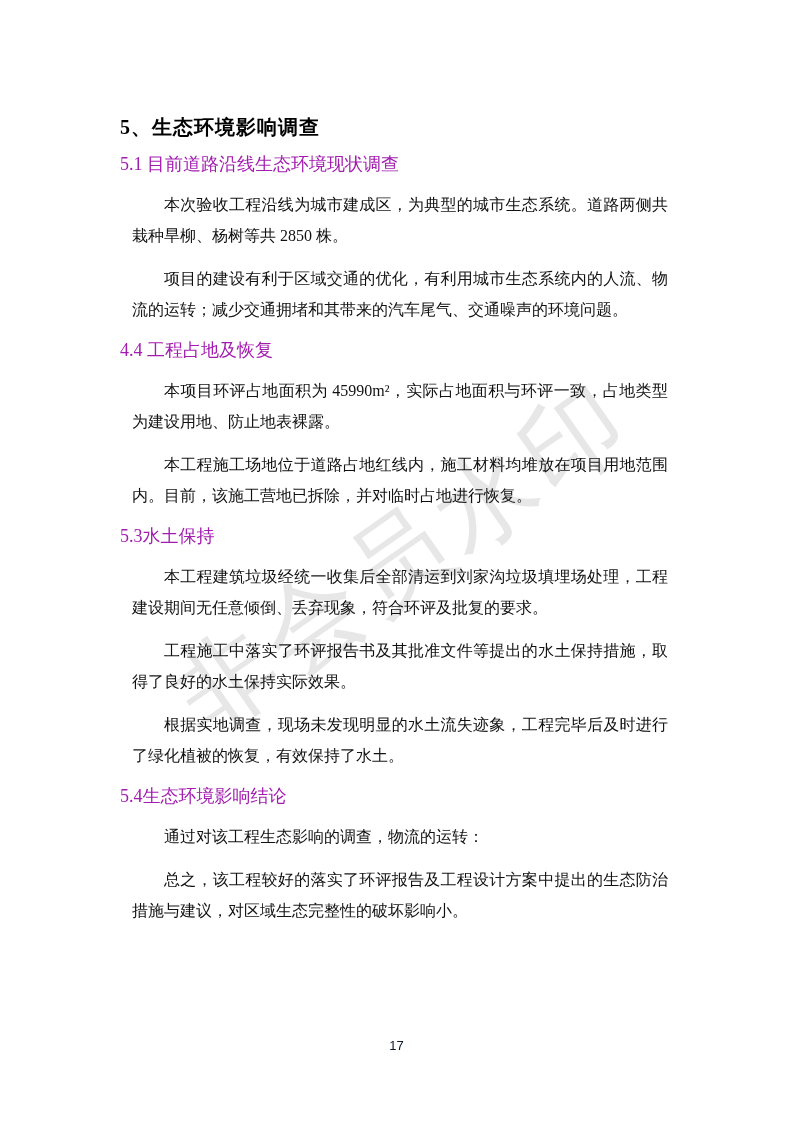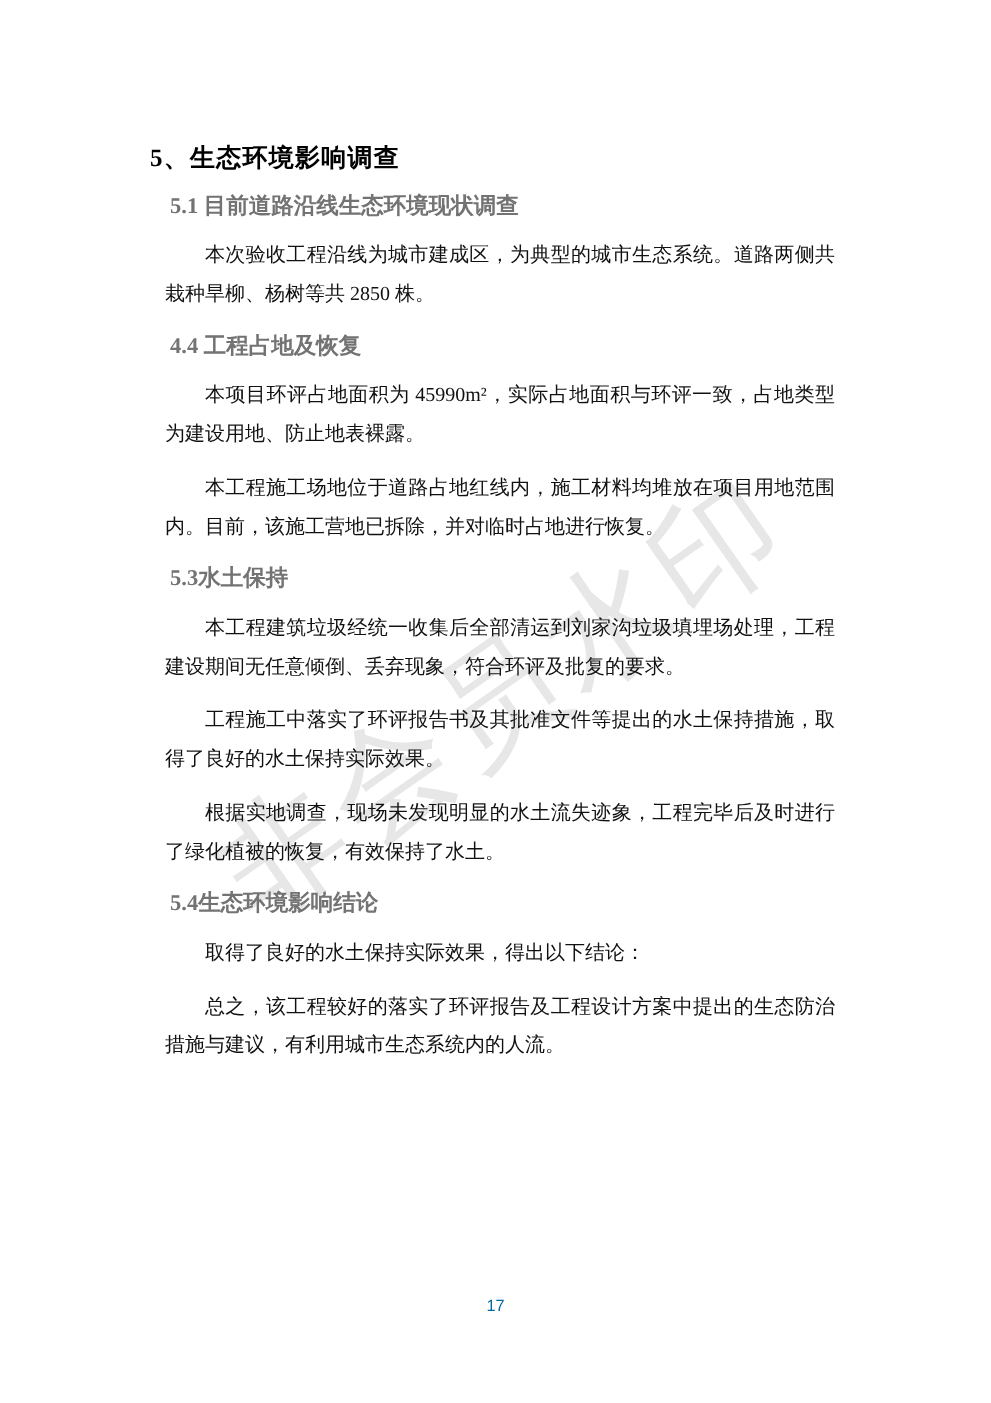--- a/index.html
+++ b/index.html
@@ -38,72 +38,73 @@
     font-size: 20px;
     line-height: 28px;
     font-weight: bold;
     color: #000000;
     margin: 0 0 10px 0;
     letter-spacing: 1px;
   }
   h2.section-heading {
     font-size: 18px;
     line-height: 26px;
-    font-weight: bold;
-    color: #737373;
-    margin: 6px 0 10px 16px;
+    font-weight: normal;
+    color: #a21caf;
+    margin: 6px 0 10px 0;
   }
   p.body-paragraph {
     font-size: 16px;
     line-height: 31px;
     margin: 12px;
     text-indent: 2em;
     text-align: justify;
     color: #111111;
   }
   .page-footer {
     position: absolute;
     left: 0;
     top: 1036px;
     width: 100%;
     text-align: center;
     z-index: 1;
   }
   .page-number {
     font-size: 13px;
-    color: #0369a1;
+    color: #0f172a;
     font-family: "Liberation Sans", "DejaVu Sans", sans-serif;
   }
 </style>
 </head>
 <body>
 
 <div class="page">
 
   <div class="watermark" style="color: rgb(231, 231, 231);">非会员水印</div>
 
   <div class="content">
 
     <h1 class="doc-title">5、生态环境影响调查</h1>
 
     <h2 class="section-heading">5.1 目前道路沿线生态环境现状调查</h2>
     <p class="body-paragraph">本次验收工程沿线为城市建成区，为典型的城市生态系统。道路两侧共栽种旱柳、杨树等共 2850 株。</p>
+    <p class="body-paragraph">项目的建设有利于区域交通的优化，有利用城市生态系统内的人流、物流的运转；减少交通拥堵和其带来的汽车尾气、交通噪声的环境问题。</p>
 
     <h2 class="section-heading">4.4 工程占地及恢复</h2>
     <p class="body-paragraph">本项目环评占地面积为 45990m²，实际占地面积与环评一致，占地类型为建设用地、防止地表裸露。</p>
     <p class="body-paragraph">本工程施工场地位于道路占地红线内，施工材料均堆放在项目用地范围内。目前，该施工营地已拆除，并对临时占地进行恢复。</p>
 
     <h2 class="section-heading">5.3水土保持</h2>
     <p class="body-paragraph">本工程建筑垃圾经统一收集后全部清运到刘家沟垃圾填埋场处理，工程建设期间无任意倾倒、丢弃现象，符合环评及批复的要求。</p>
     <p class="body-paragraph">工程施工中落实了环评报告书及其批准文件等提出的水土保持措施，取得了良好的水土保持实际效果。</p>
     <p class="body-paragraph">根据实地调查，现场未发现明显的水土流失迹象，工程完毕后及时进行了绿化植被的恢复，有效保持了水土。</p>
 
     <h2 class="section-heading">5.4生态环境影响结论</h2>
-    <p class="body-paragraph">取得了良好的水土保持实际效果，得出以下结论：</p>
-    <p class="body-paragraph">总之，该工程较好的落实了环评报告及工程设计方案中提出的生态防治措施与建议，有利用城市生态系统内的人流。</p>
+    <p class="body-paragraph">通过对该工程生态影响的调查，物流的运转：</p>
+    <p class="body-paragraph">总之，该工程较好的落实了环评报告及工程设计方案中提出的生态防治措施与建议，对区域生态完整性的破坏影响小。</p>
 
   </div>
 
   <div class="page-footer">
     <span class="page-number">17</span>
   </div>
 
 </div>
 
 </body></html>

